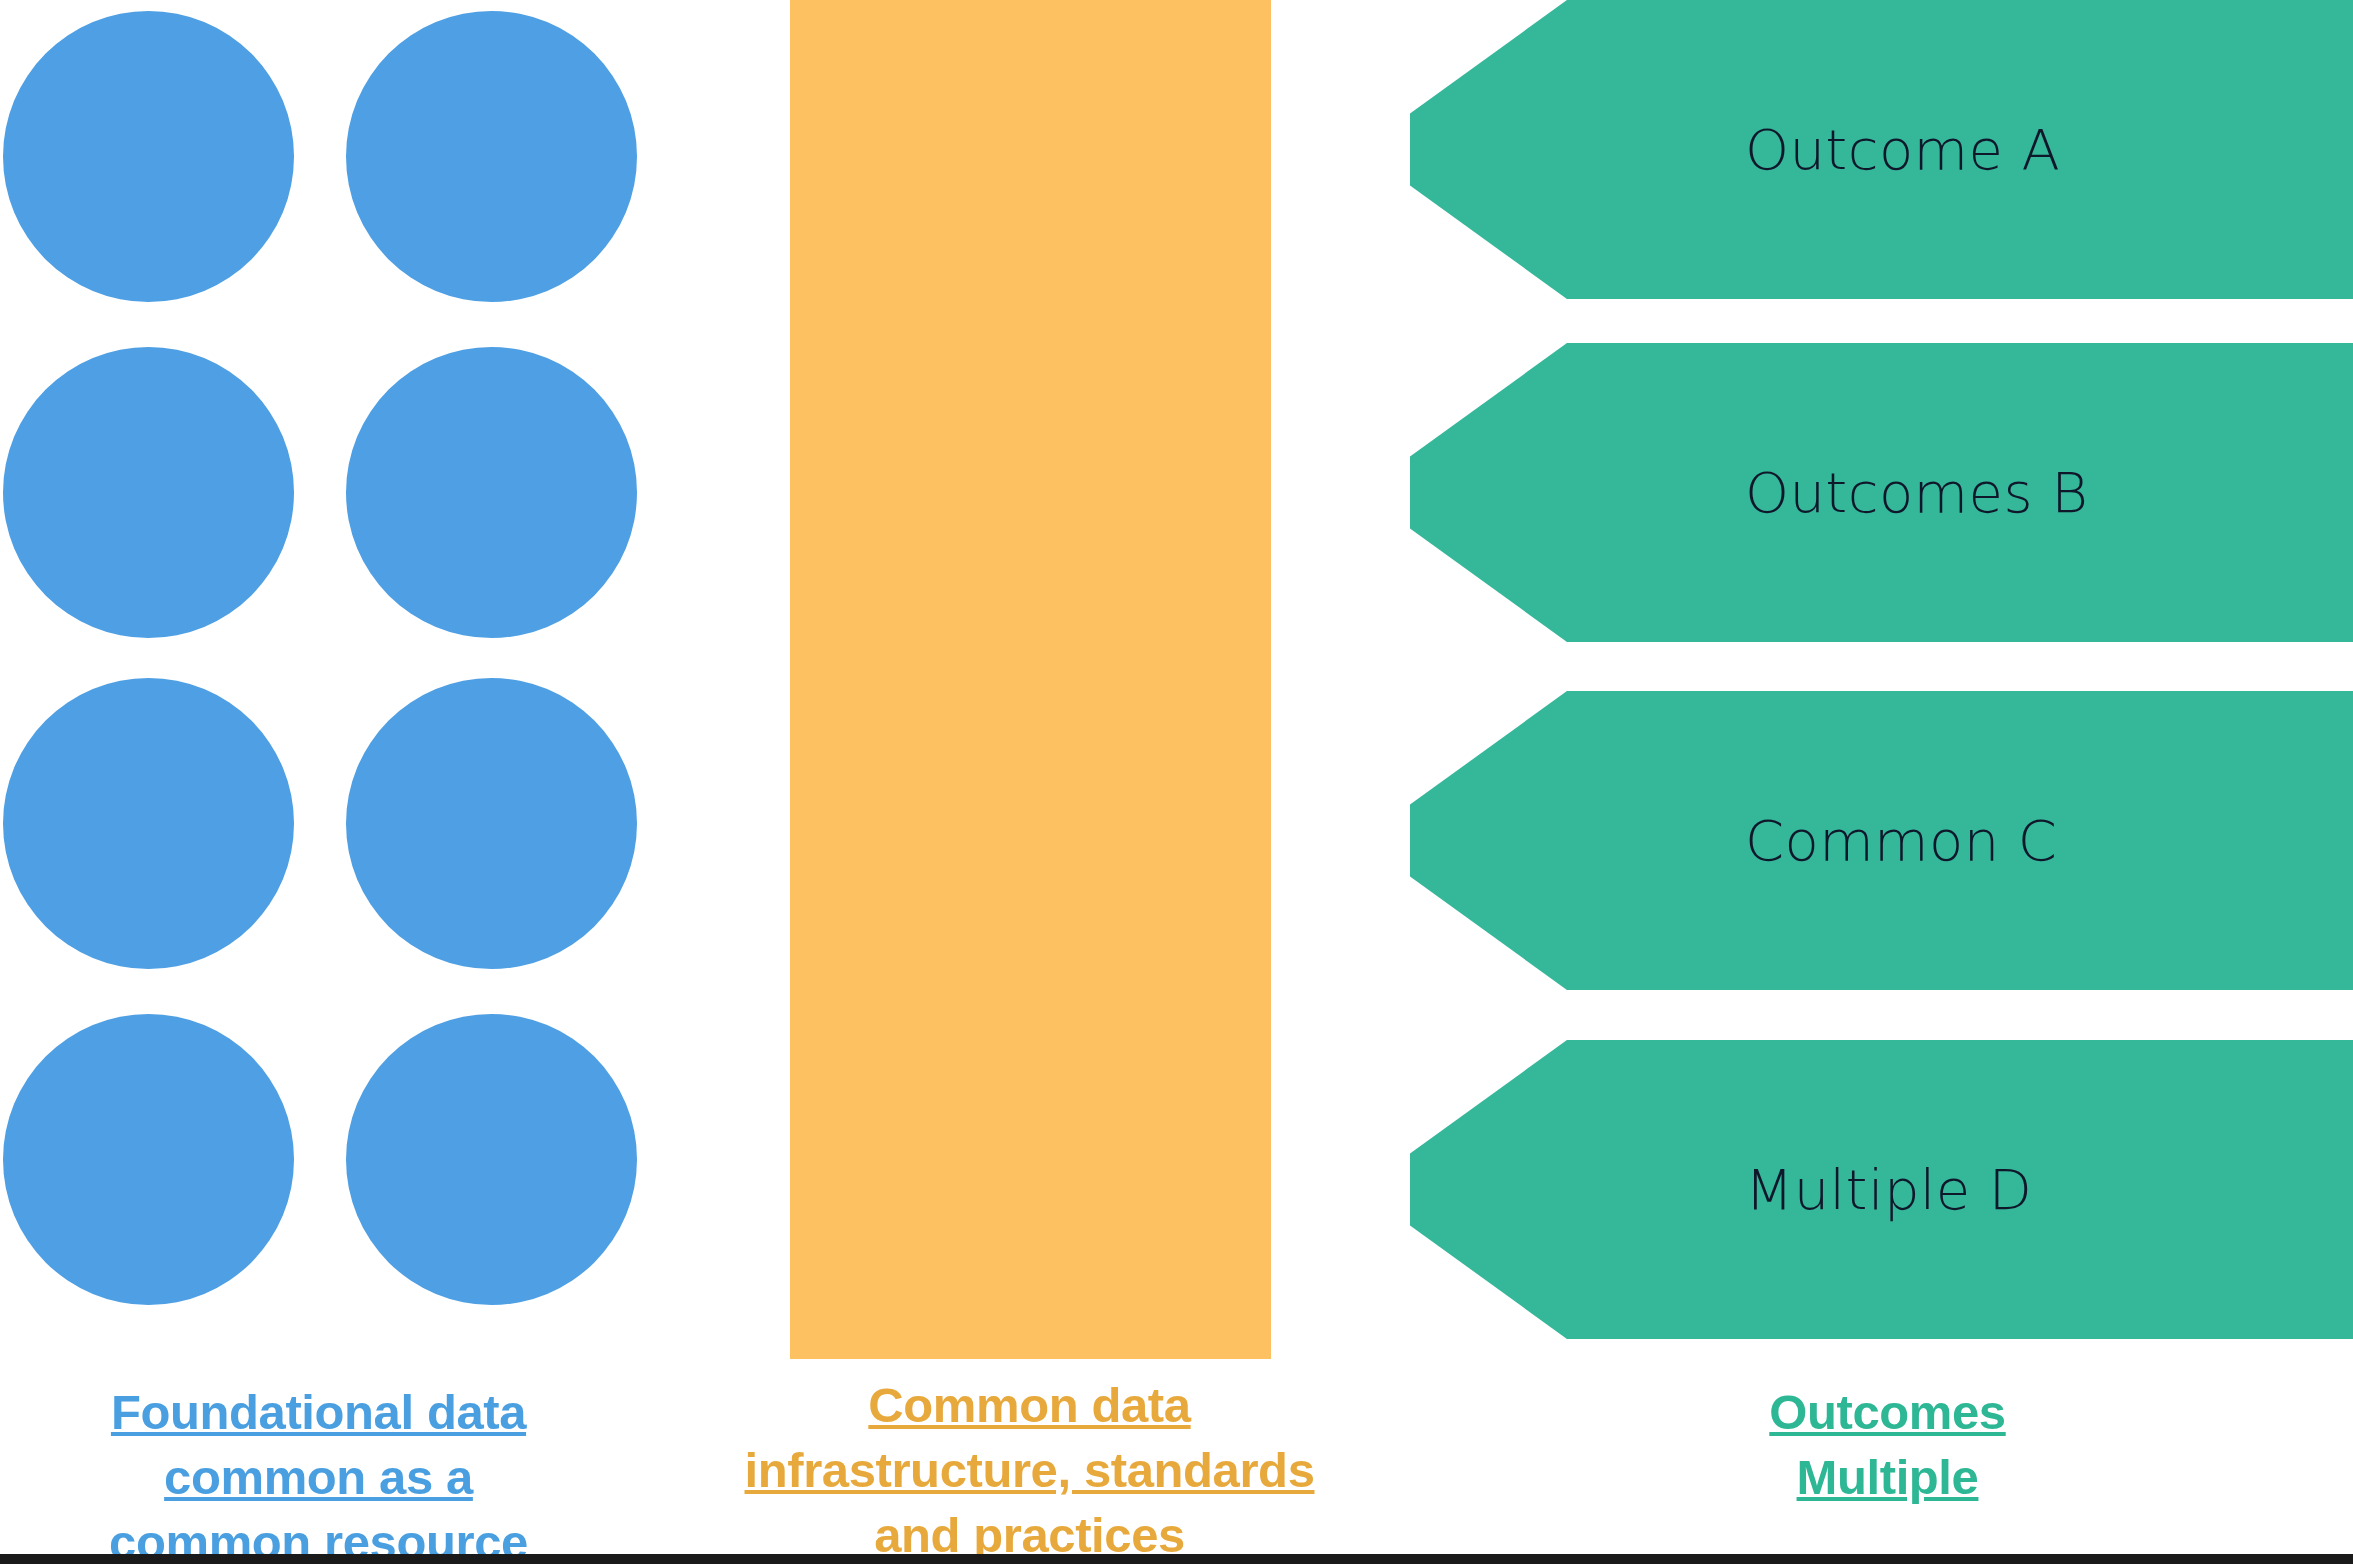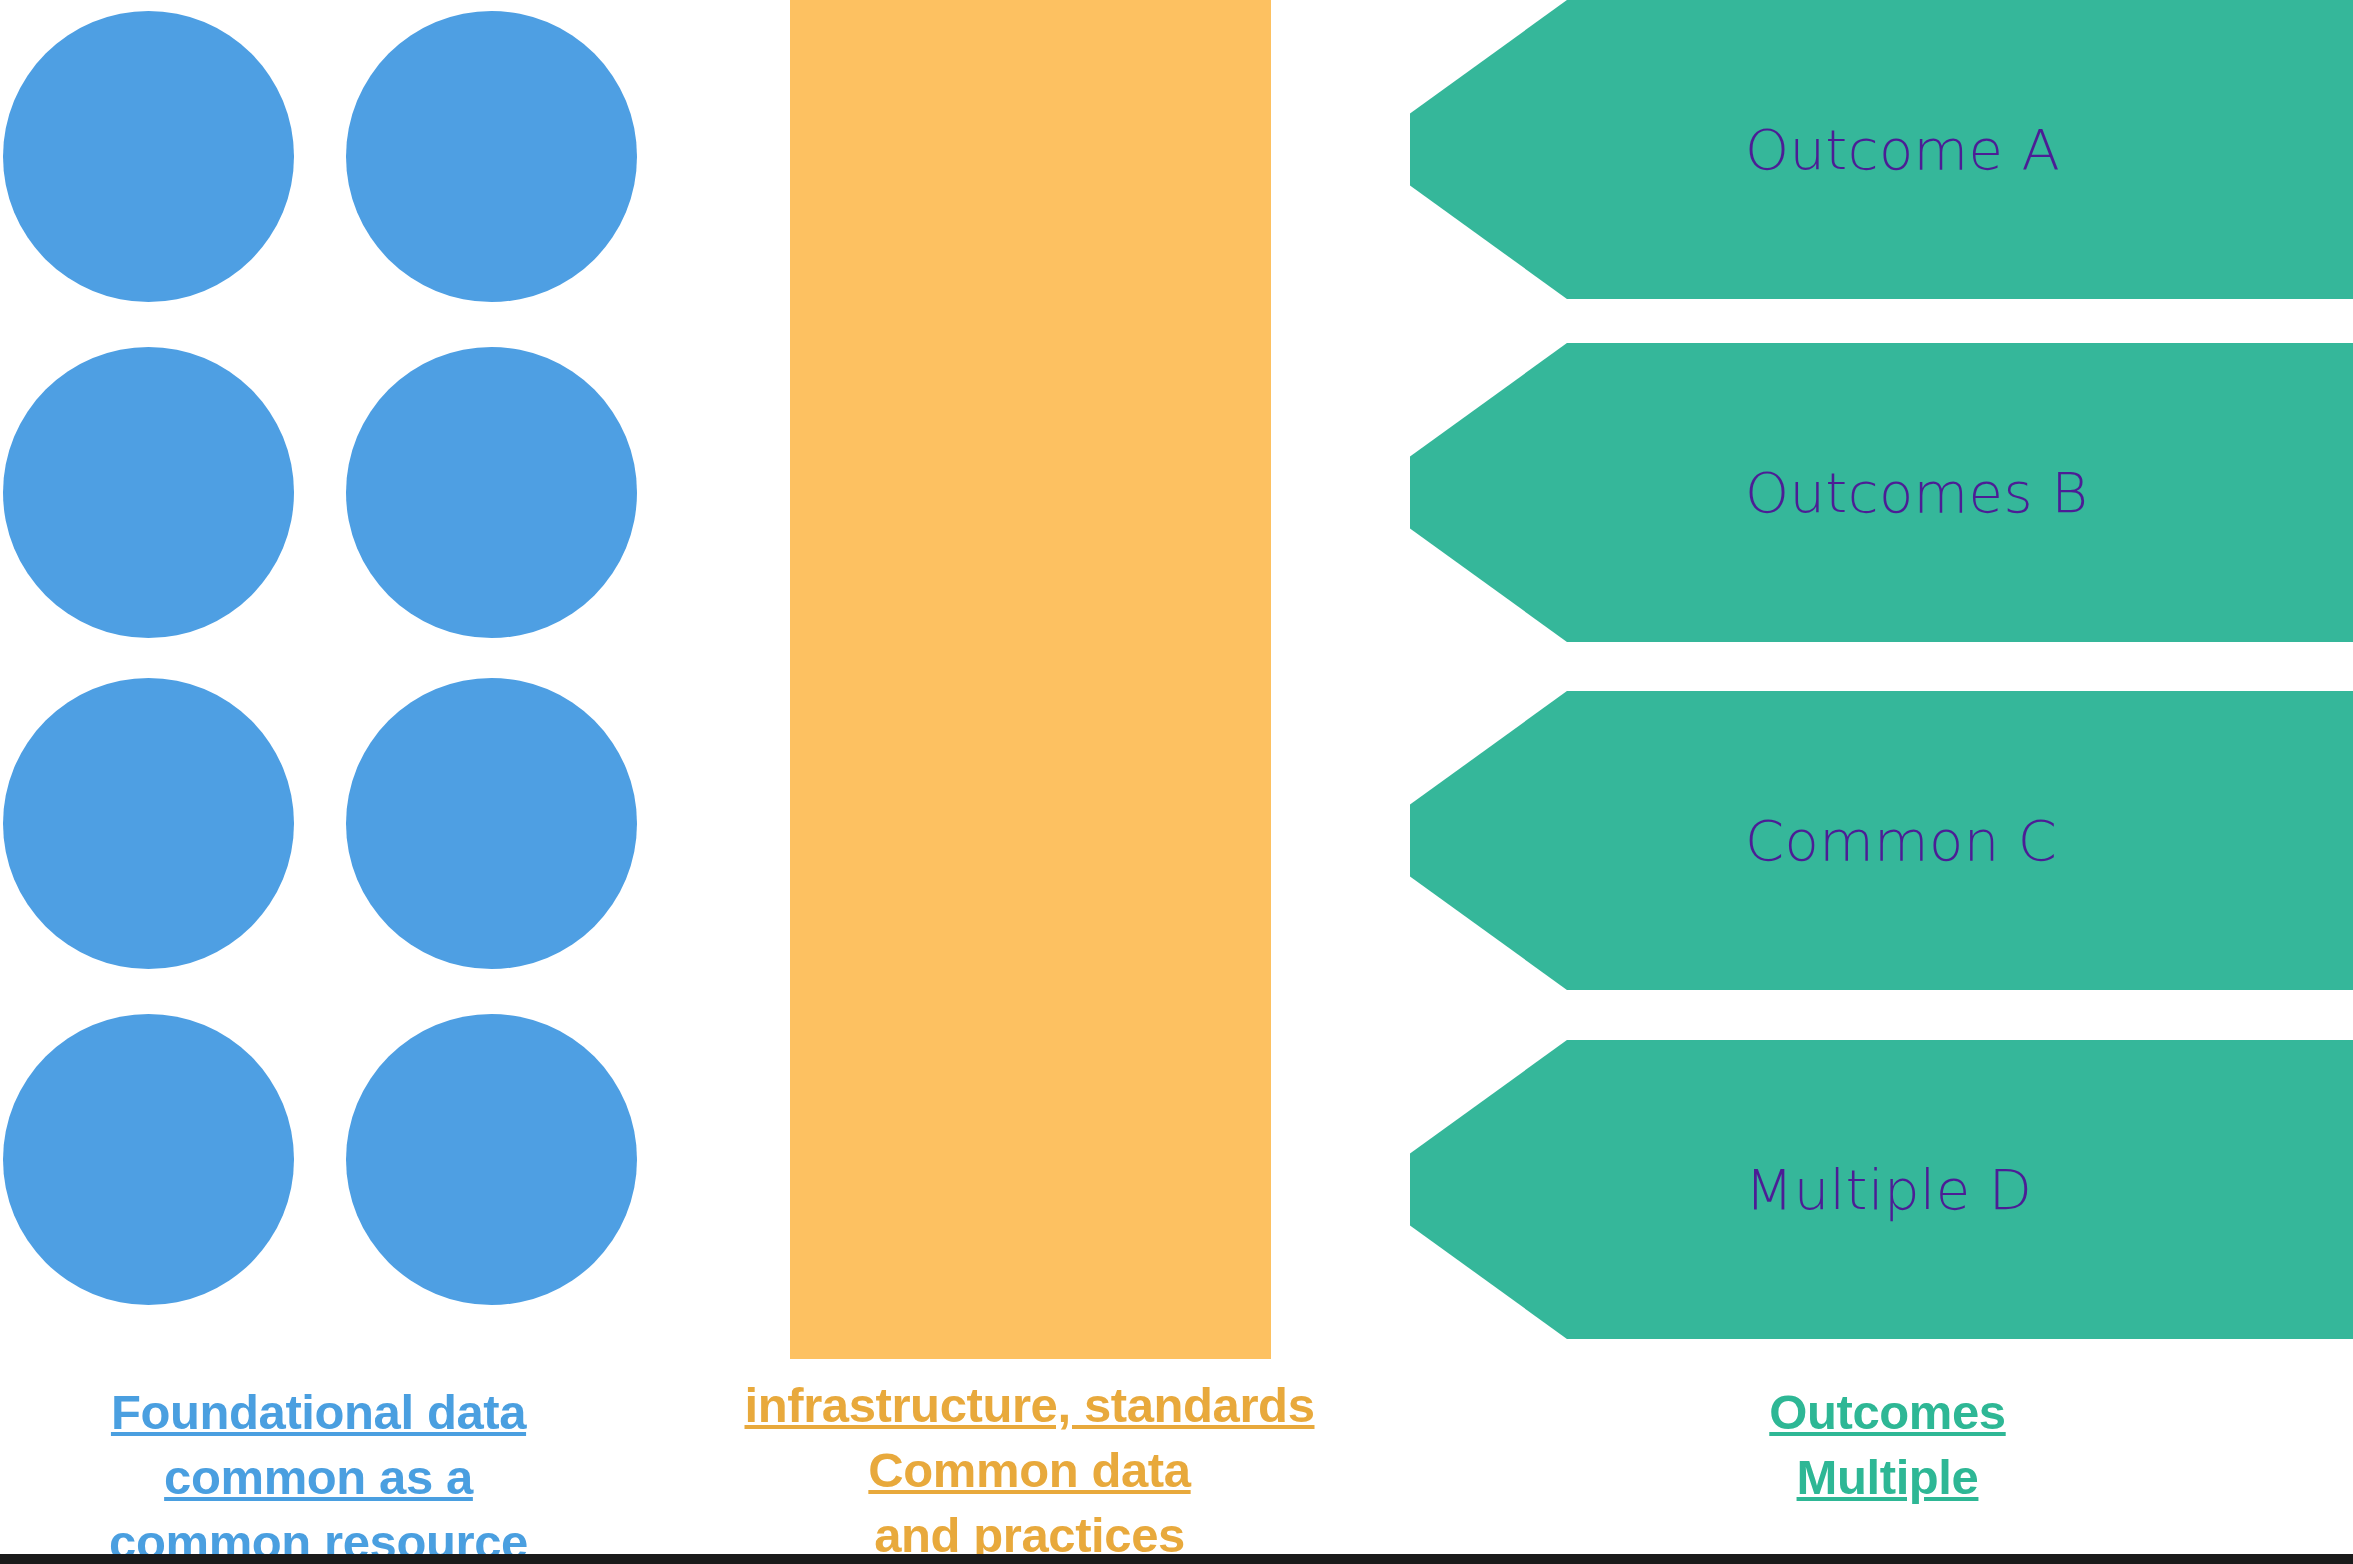--- a/index.html
+++ b/index.html
@@ -68,21 +68,21 @@
     left: 0;
     width: 981px;
     background: #35B79A;
     -webkit-clip-path: polygon(0 38%, 16% 0, 100% 0, 100% 100%, 16% 100%, 0 62%);
     clip-path: polygon(0 38%, 16% 0, 100% 0, 100% 100%, 16% 100%, 0 62%);
     display: flex;
     align-items: center;
     justify-content: flex-start;
   }
   .outcome-label {
-    color: #4c1d95;
+    color: #0f172a;
     font-family: "DejaVu Sans", sans-serif;
     font-weight: 300;
     font-size: 56px;
     letter-spacing: 0.4px;
     white-space: nowrap;
     margin-left: 335px;
   }
 
   
   .caption {
@@ -150,22 +150,22 @@
     </div>
   </div>
 
   <div class="caption" id="caption-foundational">
     <span class="caption-line">Foundational data</span>
     <span class="caption-line">common as a</span>
     <span class="caption-line">common resource</span>
   </div>
 
   <div class="caption" id="caption-infrastructure">
+    <span class="caption-line">Common data</span>
     <span class="caption-line">infrastructure, standards</span>
-    <span class="caption-line">Common data</span>
     <span class="caption-line">and practices</span>
   </div>
 
   <div class="caption" id="caption-outcomes">
     <span class="caption-line">Outcomes</span>
     <span class="caption-line">Multiple</span>
   </div>
 
   <div id="bottom-rule"></div>
 

